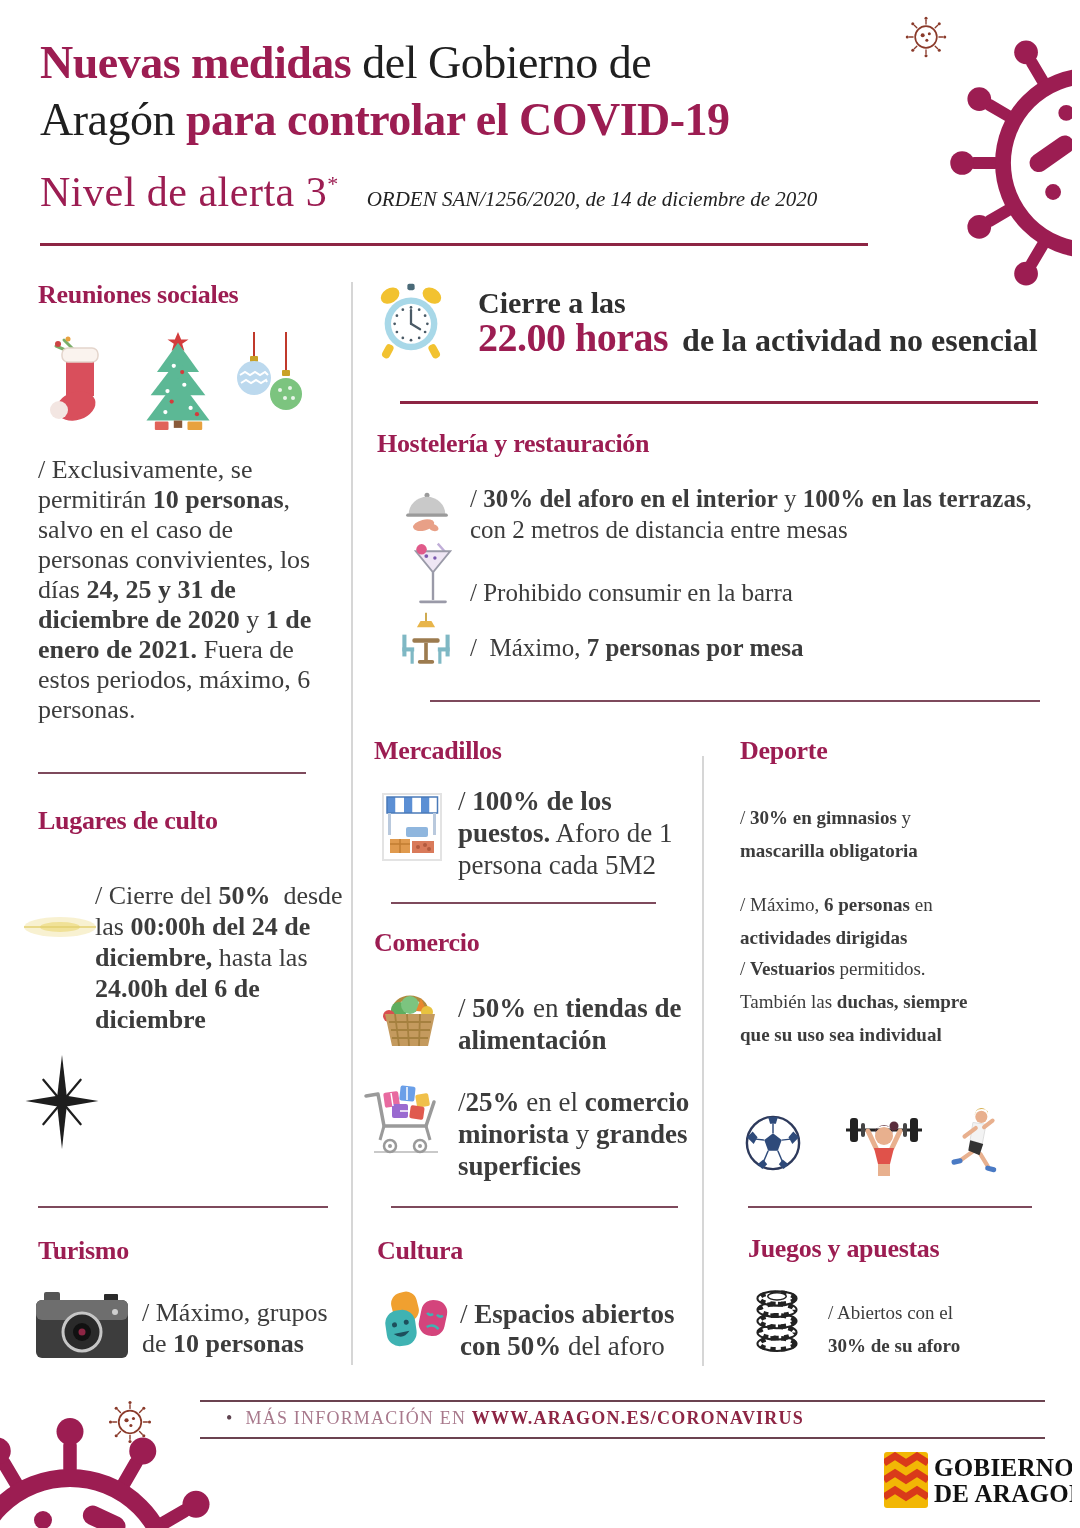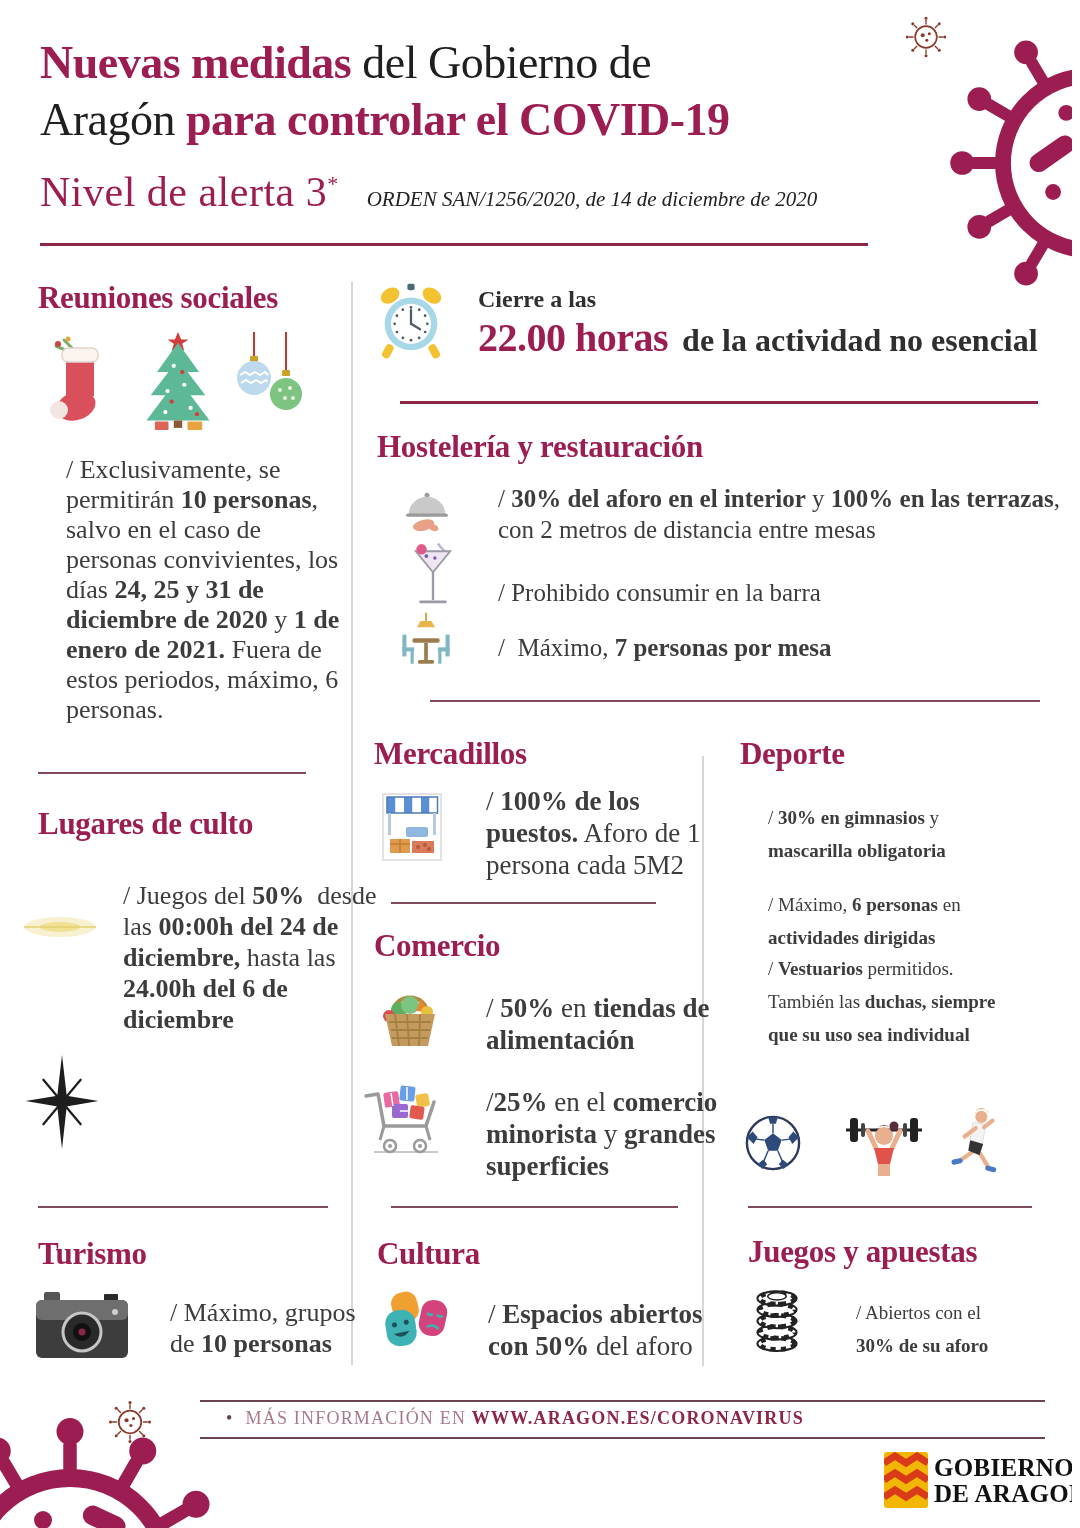--- a/index.html
+++ b/index.html
@@ -1,32 +1,32 @@
 <!DOCTYPE html>
 <html lang="es"><head>
 <meta charset="utf-8">
 <style>
   :root{ --accent:#9c1d52; --ink:#2f2f2f; --body:#3c3c3c; }
   html,body{margin:0;padding:0;background:#fff;}
   .page{position:relative;width:1072px;height:1528px;background:#fff;overflow:hidden;
         font-family:Liberation Serif, serif;color:var(--body);}
   .abs{position:absolute;}
   .b{font-weight:700;}
-  .rich{white-space:pre-wrap;margin-left:28px;}
+  .rich{white-space:pre-wrap;}
   .accent{color:var(--accent);}
   .title{font-size:46px;line-height:57px;color:#1f1f1f;letter-spacing:-0.5px;}
   .title .accent{font-weight:700;}
   .alert{font-size:42px;color:var(--accent);letter-spacing:0.5px;}
   .alert sup{font-size:22px;}
   .order{font-size:21px;font-style:italic;color:#222;}
-  .sec-h{font-size:31px;font-weight:700;color:var(--accent);letter-spacing:-0.3px;}
+  .sec-h{font-size:26px;font-weight:700;color:var(--accent);letter-spacing:-0.3px;}
   .rule{position:absolute;height:2px;background:#7e4a5c;}
   .rule.strong{height:3px;background:#8d2544;}
   .vrule{position:absolute;width:2px;background:#d6d6d6;}
-  .closure-intro{font-size:24px;font-weight:700;color:var(--ink);}
+  .closure-intro{font-size:30px;font-weight:700;color:var(--ink);}
   .closure-line2{display:flex;align-items:baseline;gap:14px;white-space:nowrap;}
   .closure-time{font-size:40px;font-weight:700;color:var(--accent);letter-spacing:-0.5px;}
   .closure-rest{font-size:32px;font-weight:700;color:var(--ink);}
   .t-left{font-size:26px;line-height:30px;}
   .t-culto{font-size:26px;line-height:31px;}
   .t-host{font-size:25px;line-height:31px;}
   .t-mid{font-size:27px;line-height:32px;}
   .t-right{font-size:19px;line-height:33px;}
   .footer-info{font-size:18px;letter-spacing:1.2px;color:#a8798c;white-space:nowrap;}
   .footer-info .dot{color:#5f4450;margin-right:12px;}
@@ -209,21 +209,21 @@
 
   <div class="rule" style="left:38px;top:772px;width:268px;"></div>
 
   <div class="abs sec-h" style="left:38px;top:806px;">Lugares de culto</div>
 
   <svg class="abs" style="left:20px;top:905px;" width="80" height="45" viewBox="0 0 80 45">
     <ellipse cx="40" cy="22" rx="36" ry="10" fill="#f5e9b8" opacity="0.65"></ellipse>
     <ellipse cx="40" cy="22" rx="20" ry="5" fill="#eedf90" opacity="0.9"></ellipse>
     <line x1="4" y1="22" x2="76" y2="22" stroke="#e3cf6e" stroke-width="2" opacity="0.7"></line>
   </svg>
-  <div class="abs rich t-culto" style="left:95px;top:880px;width:255px;"><span>/ Juegos del </span><span class="b">50%</span><span>  desde
+  <div class="abs rich t-culto" style="left:95px;top:880px;width:255px;"><span>/ Cierre del </span><span class="b">50%</span><span>  desde
 las </span><span class="b">00:00h del 24 de
 diciembre,</span><span> hasta las
 </span><span class="b">24.00h del 6 de
 diciembre</span></div>
 
   <svg class="abs" style="left:22px;top:1052px;" width="80" height="100" viewBox="0 0 90 110">
     <g fill="#1e1e1e">
       <polygon points="45,2 51,54 45,108 39,54"></polygon>
       <polygon points="4,54 45,47 86,54 45,61"></polygon>
     </g>

